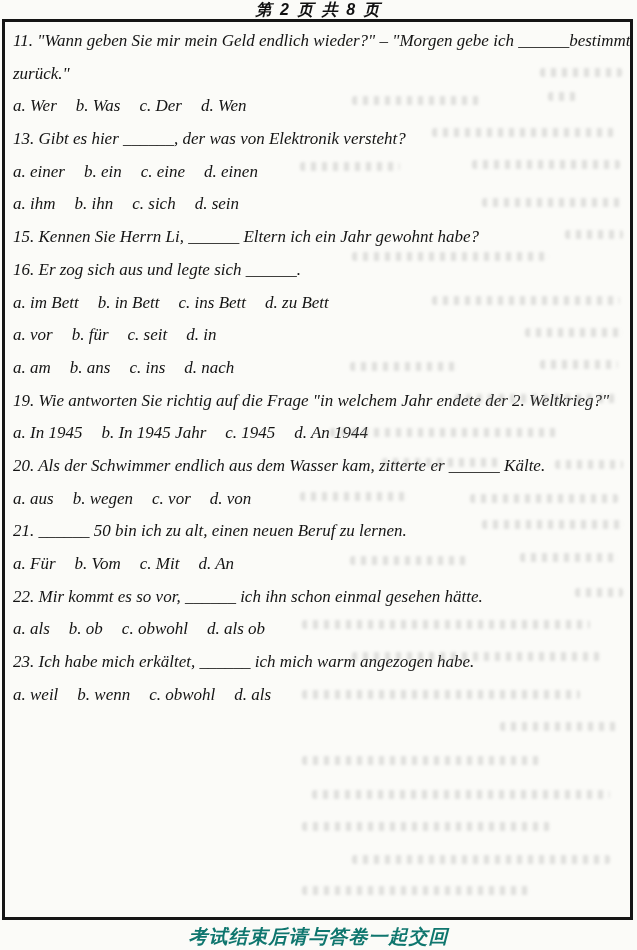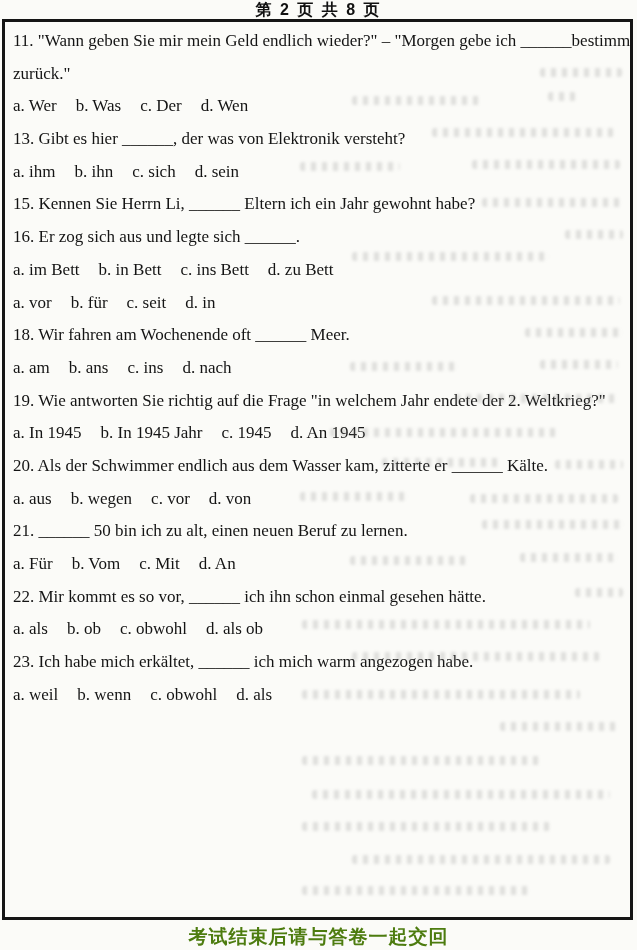--- a/index.html
+++ b/index.html
@@ -9,20 +9,21 @@
     height: 950px;
     background: #fbfbf8;
     overflow: hidden;
   }
   .page {
     position: relative;
     width: 637px;
     height: 774px;
     font-family: "Liberation Serif", serif;
     color: #161616;
+    font-style: italic;
   }
   .page-header {
     position: absolute;
     top: 0px;
     left: 0;
     width: 100%;
     text-align: center;
     font-family: "Liberation Sans", sans-serif;
     font-weight: bold;
     font-size: 16px;
@@ -55,21 +56,21 @@
   .page-footer {
     position: absolute;
     top: 924px;
     left: 0;
     width: 100%;
     text-align: center;
     font-family: "Liberation Sans", sans-serif;
     font-weight: bold;
     font-size: 19px;
     letter-spacing: 1px;
-    color: #4d7c0f;
+    color: #0f766e;
   }
   .artifact-layer {
     position: absolute;
     top: 0; left: 0; right: 0; bottom: 0;
     pointer-events: none;
   }
   .artifact {
     position: absolute;
     height: 9px;
     border-radius: 3px;
@@ -86,29 +87,29 @@
 <div class="page">
 
   <div class="page-header">第 2 页  共 8 页</div>
 
   <div class="content-box">
     <div id="questions">
         <div class="line q-line">11. "Wann geben Sie mir mein Geld endlich wieder?" – "Morgen gebe ich ______bestimmt</div>
         <div class="line q-line">zurück."</div>
         <div class="line options-line"><span class="option">a. Wer</span><span class="option">b. Was</span><span class="option">c. Der</span><span class="option">d. Wen</span></div>
         <div class="line q-line">13. Gibt es hier ______, der was von Elektronik versteht?</div>
+        <div class="line options-line"><span class="option">a. einer</span><span class="option">b. ein</span><span class="option">c. eine</span><span class="option">d. einen</span></div>
         <div class="line options-line"><span class="option">a. ihm</span><span class="option">b. ihn</span><span class="option">c. sich</span><span class="option">d. sein</span></div>
         <div class="line q-line">15. Kennen Sie Herrn Li, ______ Eltern ich ein Jahr gewohnt habe?</div>
         <div class="line q-line">16. Er zog sich aus und legte sich ______.</div>
         <div class="line options-line"><span class="option">a. im Bett</span><span class="option">b. in Bett</span><span class="option">c. ins Bett</span><span class="option">d. zu Bett</span></div>
         <div class="line options-line"><span class="option">a. vor</span><span class="option">b. für</span><span class="option">c. seit</span><span class="option">d. in</span></div>
-        <div class="line q-line">18. Wir fahren am Wochenende oft ______ Meer.</div>
         <div class="line options-line"><span class="option">a. am</span><span class="option">b. ans</span><span class="option">c. ins</span><span class="option">d. nach</span></div>
         <div class="line q-line">19. Wie antworten Sie richtig auf die Frage "in welchem Jahr endete der 2. Weltkrieg?"</div>
-        <div class="line options-line"><span class="option">a. In 1945</span><span class="option">b. In 1945 Jahr</span><span class="option">c. 1945</span><span class="option">d. An 1945</span></div>
+        <div class="line options-line"><span class="option">a. In 1945</span><span class="option">b. In 1945 Jahr</span><span class="option">c. 1945</span><span class="option">d. An 1944</span></div>
         <div class="line q-line">20. Als der Schwimmer endlich aus dem Wasser kam, zitterte er ______ Kälte.</div>
         <div class="line options-line"><span class="option">a. aus</span><span class="option">b. wegen</span><span class="option">c. vor</span><span class="option">d. von</span></div>
         <div class="line q-line">21. ______ 50 bin ich zu alt, einen neuen Beruf zu lernen.</div>
         <div class="line options-line"><span class="option">a. Für</span><span class="option">b. Vom</span><span class="option">c. Mit</span><span class="option">d. An</span></div>
         <div class="line q-line">22. Mir kommt es so vor, ______ ich ihn schon einmal gesehen hätte.</div>
         <div class="line options-line"><span class="option">a. als</span><span class="option">b. ob</span><span class="option">c. obwohl</span><span class="option">d. als ob</span></div>
         <div class="line q-line">23. Ich habe mich erkältet, ______ ich mich warm angezogen habe.</div>
         <div class="line options-line"><span class="option">a. weil</span><span class="option">b. wenn</span><span class="option">c. obwohl</span><span class="option">d. als</span></div>
       </div>
   </div>

